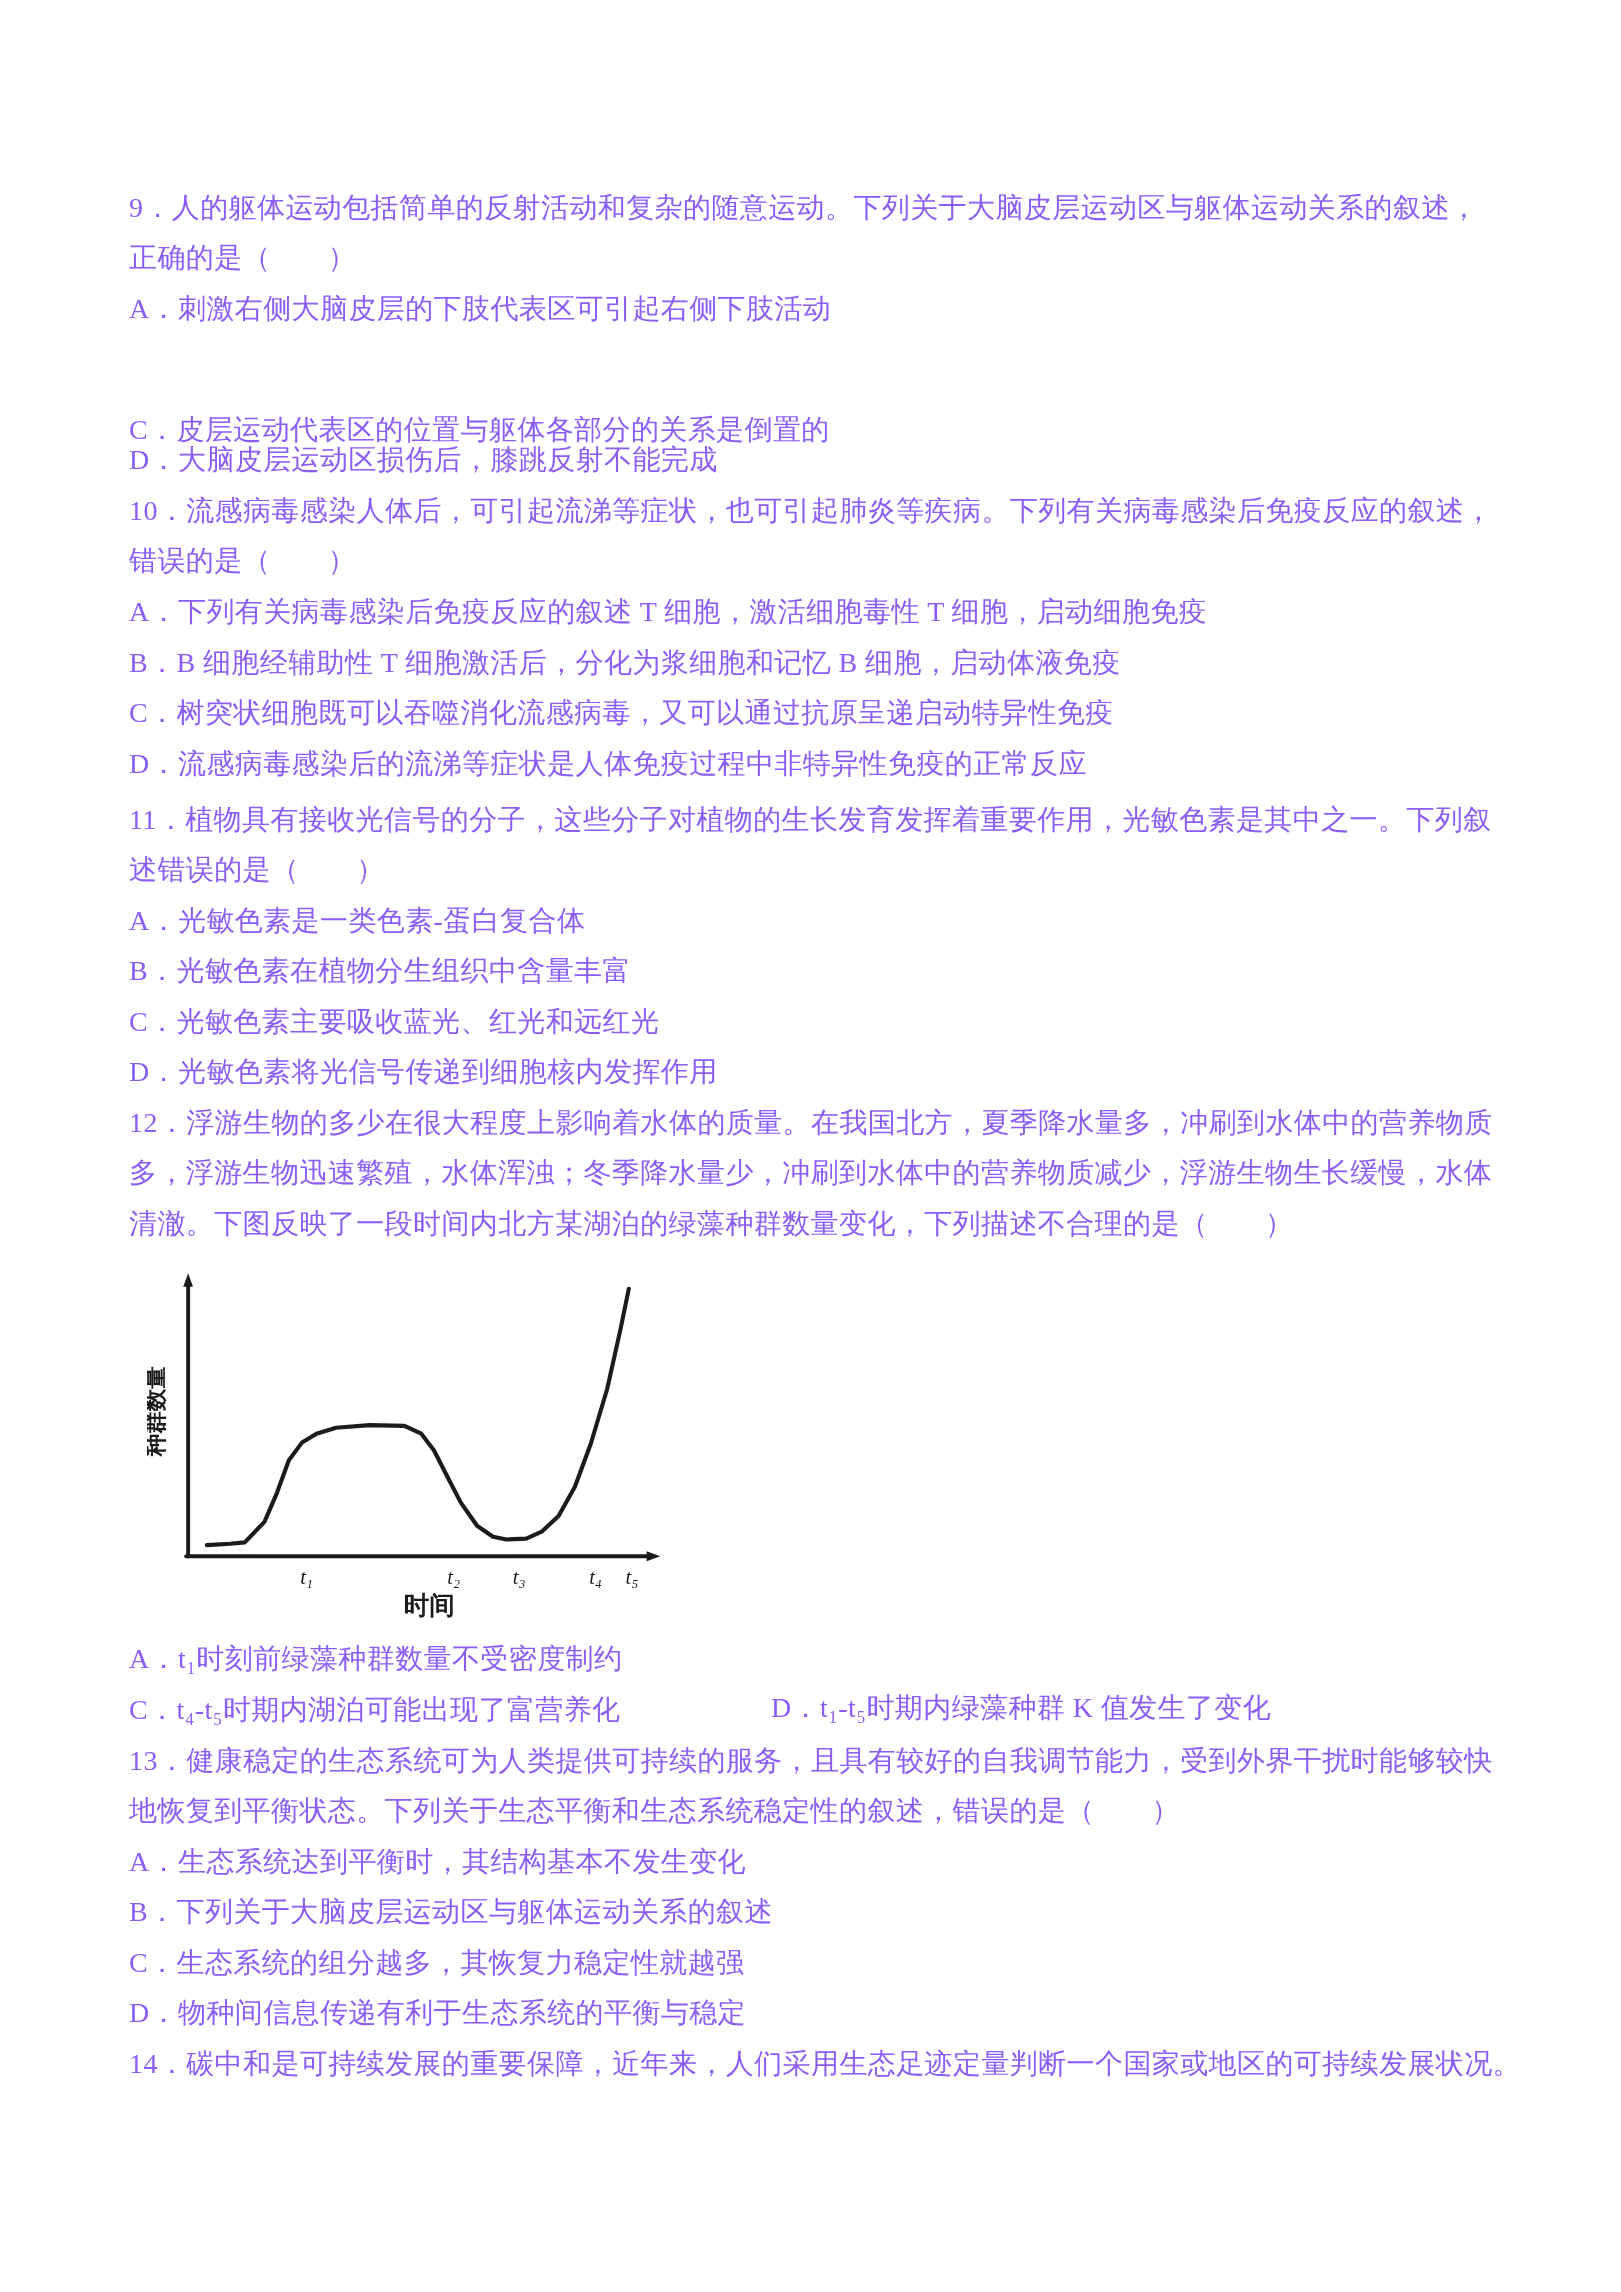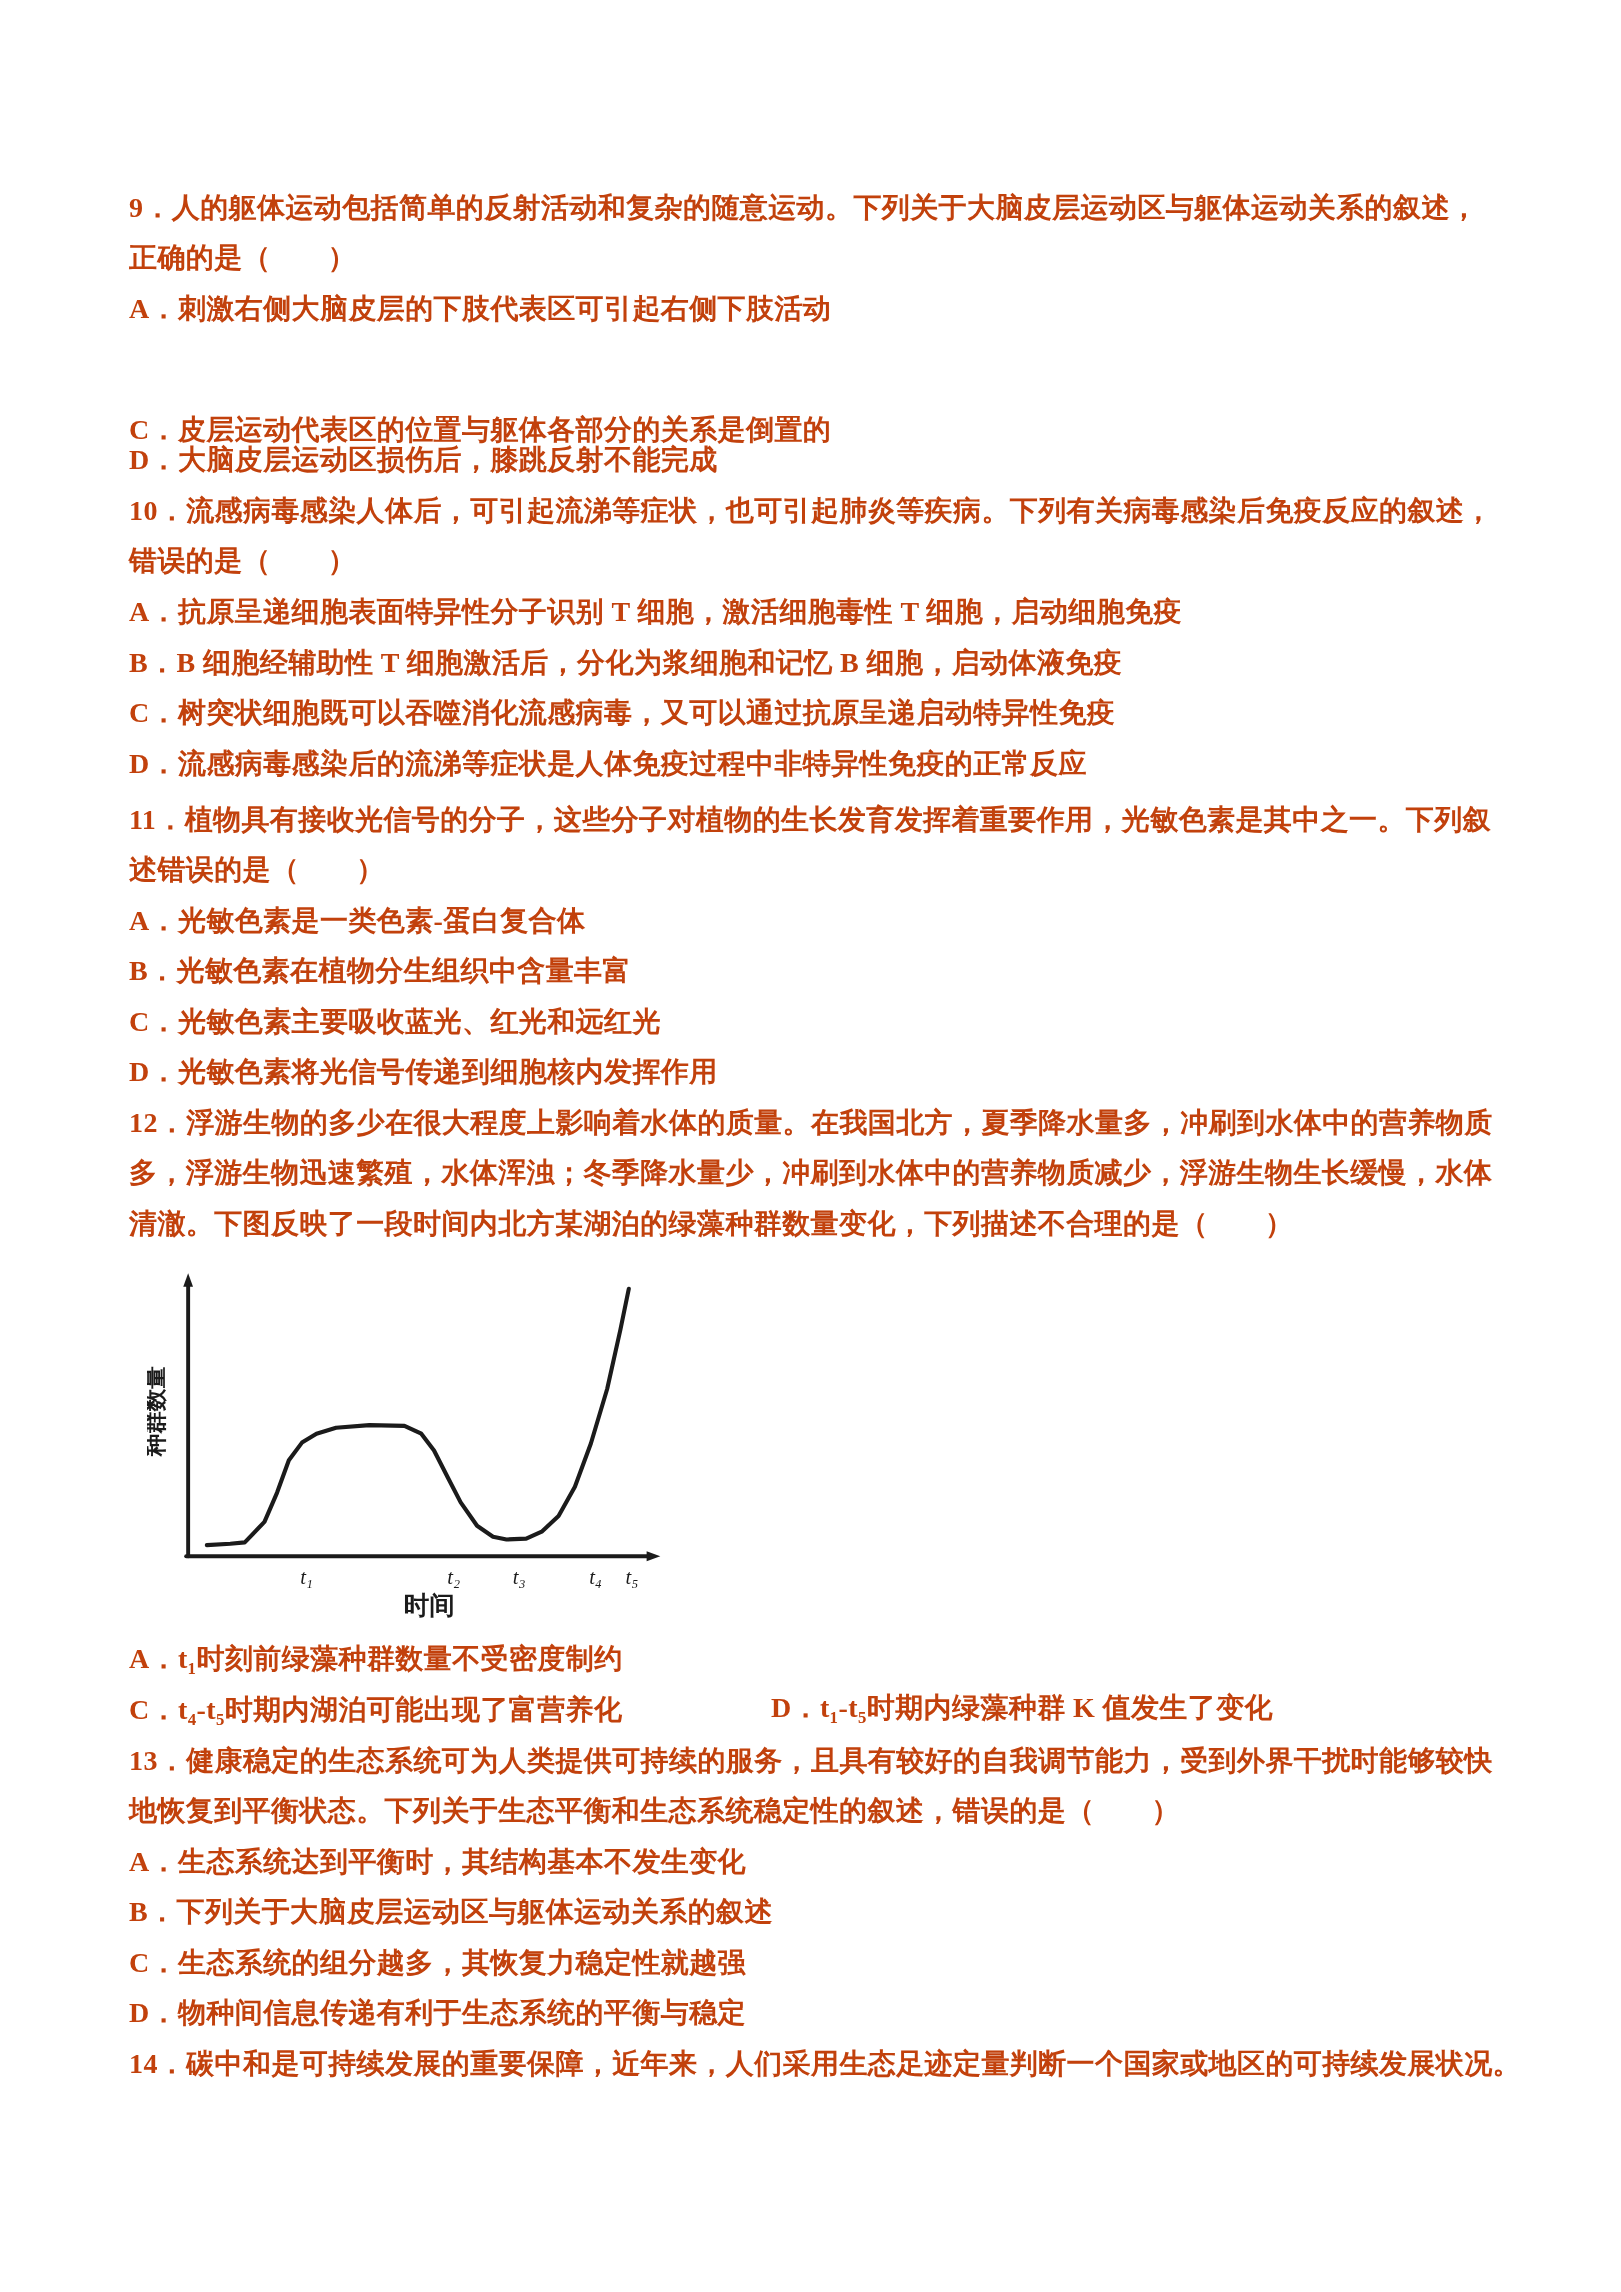--- a/index.html
+++ b/index.html
@@ -12,22 +12,21 @@
     overflow:hidden;
   }
   .page{position:absolute;inset:0;}
   .tline{
     position:absolute;
     left:129px;
     font-size:28px;
     line-height:1.15;
     letter-spacing:0.4px;
     white-space:nowrap;
-    color:#c2410c;
-    font-weight:bold;
+    color:#8b5cf6;
   }
   .col2{left:757px;}
   .col2d{left:771px;}
   .chart{
     position:absolute;
     left:147px;top:1269px;
     width:529px;height:358px;
   }
   .axis{stroke:#1b1b1b;stroke-width:4;stroke-linecap:round;fill:none;}
   .arrow{fill:#1b1b1b;}
@@ -42,21 +41,21 @@
 <div class="page">
 
   <div class="tline" style="top:192px">9．人的躯体运动包括简单的反射活动和复杂的随意运动。下列关于大脑皮层运动区与躯体运动关系的叙述，</div>
   <div class="tline" style="top:242px">正确的是（　　）</div>
   <div class="tline" style="top:293px">A．刺激右侧大脑皮层的下肢代表区可引起右侧下肢活动</div>
   <div class="tline" style="top:414px">C．皮层运动代表区的位置与躯体各部分的关系是倒置的</div>
   <div class="tline" style="top:444px">D．大脑皮层运动区损伤后，膝跳反射不能完成</div>
 
   <div class="tline" style="top:495px">10．流感病毒感染人体后，可引起流涕等症状，也可引起肺炎等疾病。下列有关病毒感染后免疫反应的叙述，</div>
   <div class="tline" style="top:545px">错误的是（　　）</div>
-  <div class="tline" style="top:596px">A．抗原呈递细胞表面特异性分子识别 T 细胞，激活细胞毒性 T 细胞，启动细胞免疫</div>
+  <div class="tline" style="top:596px">A．下列有关病毒感染后免疫反应的叙述 T 细胞，激活细胞毒性 T 细胞，启动细胞免疫</div>
   <div class="tline" style="top:647px">B．B 细胞经辅助性 T 细胞激活后，分化为浆细胞和记忆 B 细胞，启动体液免疫</div>
   <div class="tline" style="top:697px">C．树突状细胞既可以吞噬消化流感病毒，又可以通过抗原呈递启动特异性免疫</div>
   <div class="tline" style="top:748px">D．流感病毒感染后的流涕等症状是人体免疫过程中非特异性免疫的正常反应</div>
 
   <div class="tline" style="top:804px">11．植物具有接收光信号的分子，这些分子对植物的生长发育发挥着重要作用，光敏色素是其中之一。下列叙</div>
   <div class="tline" style="top:854px">述错误的是（　　）</div>
   <div class="tline" style="top:905px">A．光敏色素是一类色素-蛋白复合体</div>
   <div class="tline" style="top:955px">B．光敏色素在植物分生组织中含量丰富</div>
   <div class="tline" style="top:1006px">C．光敏色素主要吸收蓝光、红光和远红光</div>
   <div class="tline" style="top:1056px">D．光敏色素将光信号传递到细胞核内发挥作用</div>

